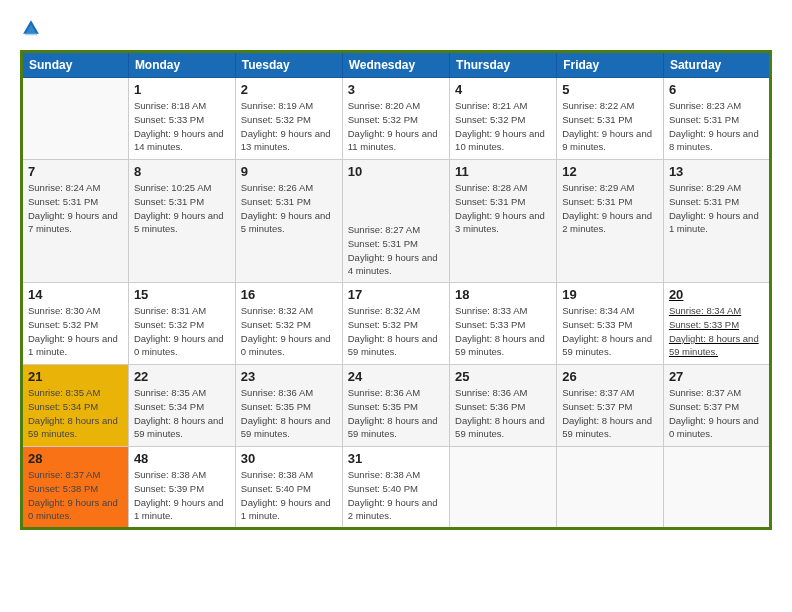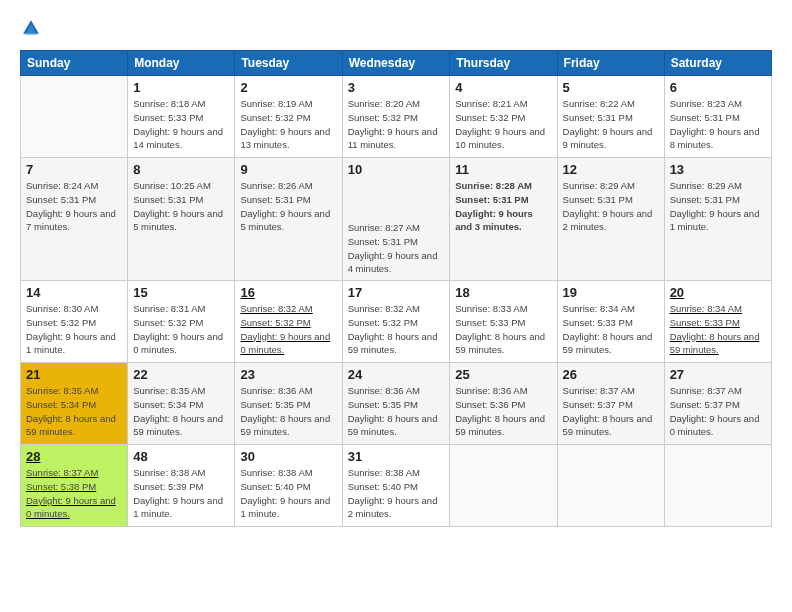--- a/index.html
+++ b/index.html
@@ -51,21 +51,21 @@
       line-height: 1.1;
     }
     .location {
       font-size: 14px;
       color: #555;
       margin-top: 2px;
     }
     .calendar {
       width: 100%;
       border-collapse: collapse;
-      border: 1px solid #4d7c0f;
+      border: 3px solid #4d7c0f;
     }
     .calendar th {
       background-color: #1a6bb5;
       color: #fff;
       font-size: 12px;
       font-weight: bold;
       padding: 5px 6px;
       text-align: left;
       border: 1px solid #1557a0;
     }
@@ -191,21 +191,21 @@
 Daylight: 9 hours and 5 minutes.</div>
           </td>
           <td style="background: rgb(245, 245, 245);">
             <div class="day-number">10</div>
             <div class="day-info" style="white-space: pre-line; margin-top: 44px;">Sunrise: 8:27 AM
 Sunset: 5:31 PM
 Daylight: 9 hours and 4 minutes.</div>
           </td>
           <td style="background: rgb(245, 245, 245);">
             <div class="day-number">11</div>
-            <div class="day-info" style="white-space: pre-line; font-weight: bold;">Sunrise: 8:28 AM
+            <div class="day-info" style="white-space: pre-line;">Sunrise: 8:28 AM
 Sunset: 5:31 PM
 Daylight: 9 hours and 3 minutes.</div>
           </td>
           <td style="background: rgb(245, 245, 245);">
             <div class="day-number">12</div>
             <div class="day-info" style="white-space: pre-line;">Sunrise: 8:29 AM
 Sunset: 5:31 PM
 Daylight: 9 hours and 2 minutes.</div>
           </td>
           <td style="background: rgb(245, 245, 245);">
@@ -221,21 +221,21 @@
             <div class="day-info" style="white-space: pre-line;">Sunrise: 8:30 AM
 Sunset: 5:32 PM
 Daylight: 9 hours and 1 minute.</div>
           </td>
           <td style="background: rgb(255, 255, 255);">
             <div class="day-number">15</div>
             <div class="day-info" style="white-space: pre-line;">Sunrise: 8:31 AM
 Sunset: 5:32 PM
 Daylight: 9 hours and 0 minutes.</div>
           </td>
-          <td style="background: rgb(255, 255, 255); text-decoration: underline;">
+          <td style="background: rgb(255, 255, 255);">
             <div class="day-number">16</div>
             <div class="day-info" style="white-space: pre-line;">Sunrise: 8:32 AM
 Sunset: 5:32 PM
 Daylight: 9 hours and 0 minutes.</div>
           </td>
           <td style="background: rgb(255, 255, 255);">
             <div class="day-number">17</div>
             <div class="day-info" style="white-space: pre-line;">Sunrise: 8:32 AM
 Sunset: 5:32 PM
 Daylight: 8 hours and 59 minutes.</div>
@@ -297,21 +297,21 @@
 Daylight: 8 hours and 59 minutes.</div>
           </td>
           <td style="background: rgb(245, 245, 245); margin-left: 22px;">
             <div class="day-number">27</div>
             <div class="day-info" style="white-space: pre-line;">Sunrise: 8:37 AM
 Sunset: 5:37 PM
 Daylight: 9 hours and 0 minutes.</div>
           </td>
         </tr>
         <tr>
-          <td style="background: #bef264; text-decoration: underline;">
+          <td style="background: #f97316;">
             <div class="day-number">28</div>
             <div class="day-info" style="white-space: pre-line;">Sunrise: 8:37 AM
 Sunset: 5:38 PM
 Daylight: 9 hours and 0 minutes.</div>
           </td>
           <td style="background: rgb(255, 255, 255);">
             <div class="day-number">48</div>
             <div class="day-info" style="white-space: pre-line;">Sunrise: 8:38 AM
 Sunset: 5:39 PM
 Daylight: 9 hours and 1 minute.</div>

